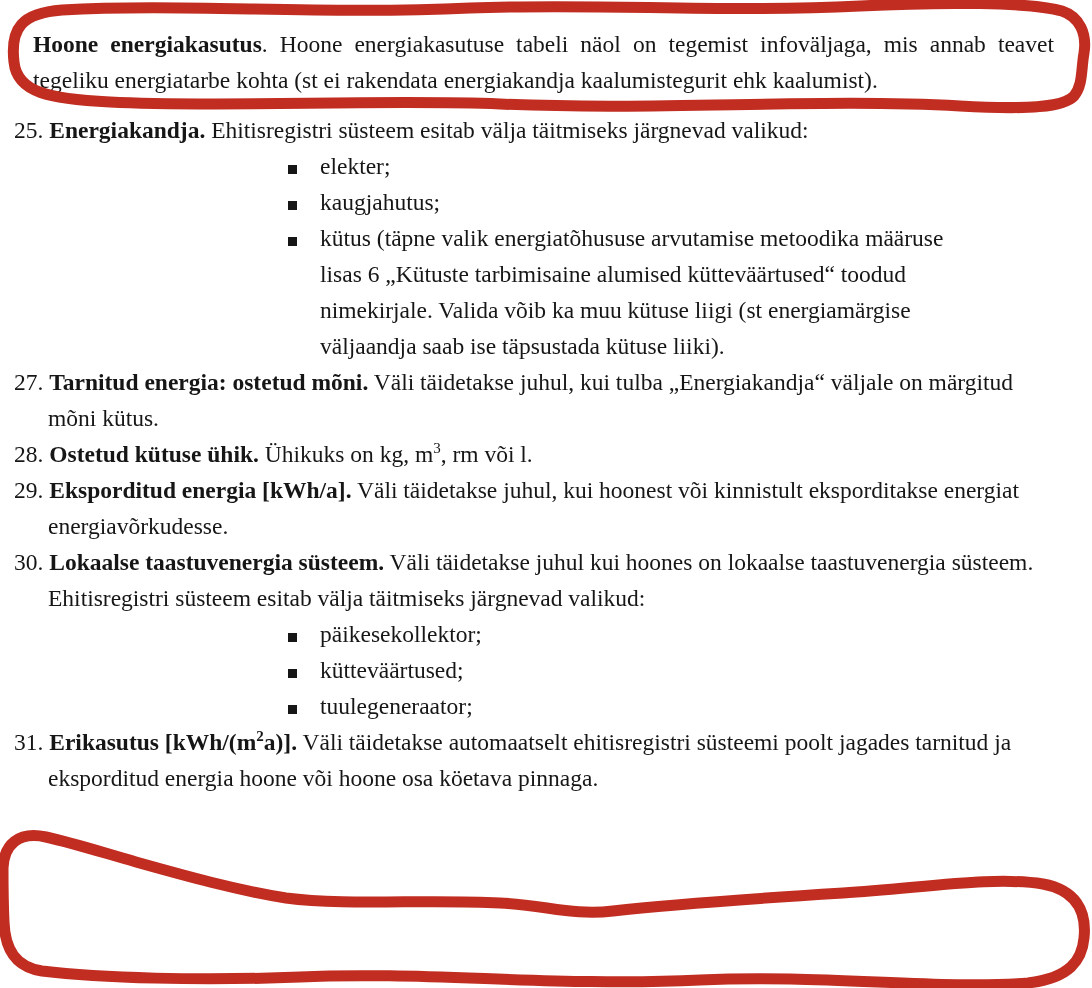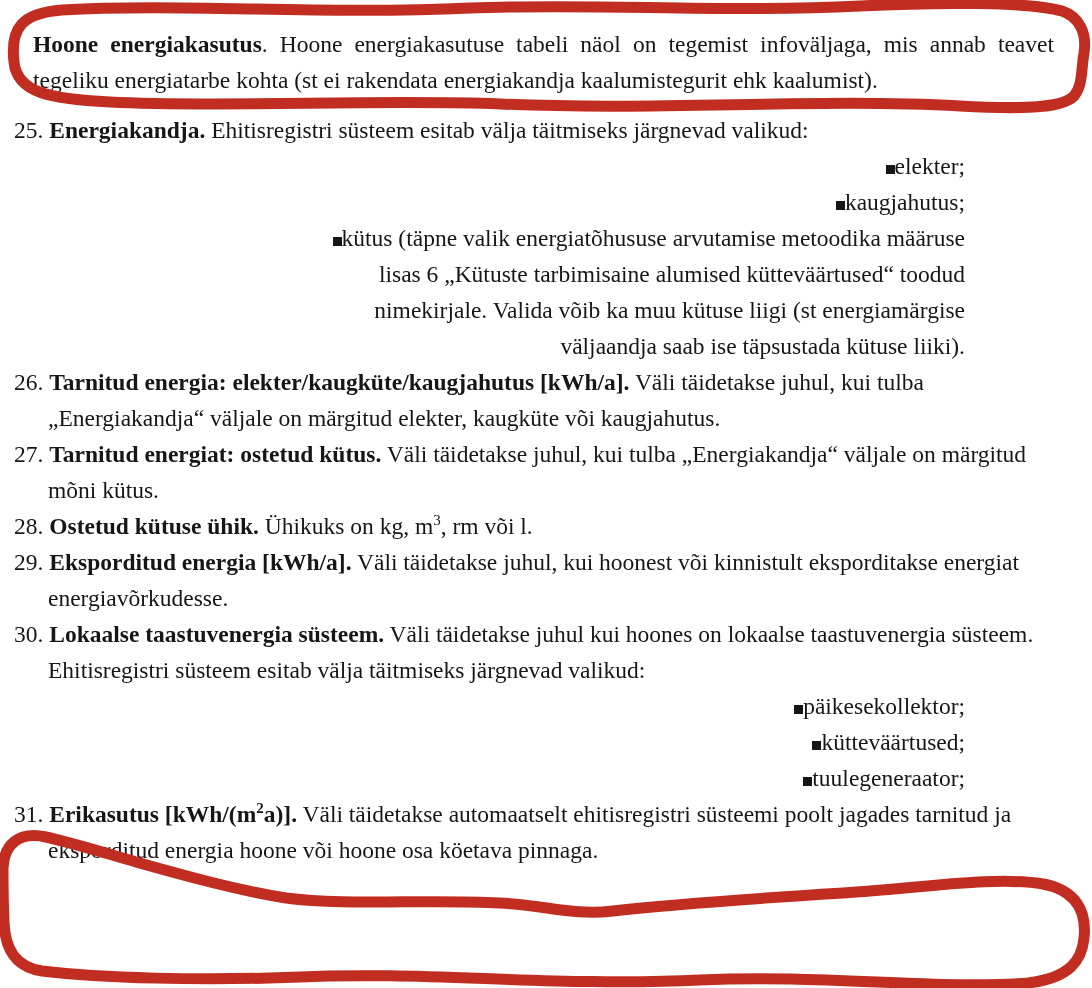--- a/index.html
+++ b/index.html
@@ -30,21 +30,20 @@
     padding-right: 30px;
     text-indent: -34px;
   }
   .item b { font-weight: bold; }
 
   
   .brow {
     padding-left: 320px;
     text-indent: -32px;
     width: 645px;
-    text-align: right;
   }
   .bullet {
     display: inline-block;
     width: 32px;
     text-indent: 0;
   }
   .bullet i {
     display: inline-block;
     width: 9px; height: 9px;
     background: #161616;
@@ -83,25 +82,23 @@
     <div class="list">
 
       <div class="item"><span class="num">25.</span>
         <b>Energiakandja.</b><span> Ehitisregistri süsteem esitab välja täitmiseks järgnevad valikud:</span></div>
       <div>
         <div class="brow"><span class="bullet"><i></i></span><span>elekter;</span></div>
         <div class="brow"><span class="bullet"><i></i></span><span>kaugjahutus;</span></div>
         <div class="brow"><span class="bullet"><i></i></span><span>kütus (täpne valik energiatõhususe arvutamise metoodika määruse lisas 6 „Kütuste tarbimisaine alumised kütteväärtused“ toodud nimekirjale. Valida võib ka muu kütuse liigi (st energiamärgise väljaandja saab ise täpsustada kütuse liiki).</span></div>
       </div>
 
-      <div class="item"><span class="num">26.</span>
-        <b>Tarnitud energia: elekter/kaugküte/kaugjahutus [kWh/a].</b><span> Väli täidetakse juhul, kui tulba „Energiakandja“ väljale on märgitud elekter, kaugküte või kaugjahutus.</span></div>
 
       <div class="item"><span class="num">27.</span>
-        <b>Tarnitud energiat: ostetud kütus.</b><span> Väli täidetakse juhul, kui tulba „Energiakandja“ väljale on märgitud mõni kütus.</span></div>
+        <b>Tarnitud energia: ostetud mõni.</b><span> Väli täidetakse juhul, kui tulba „Energiakandja“ väljale on märgitud mõni kütus.</span></div>
 
       <div class="item"><span class="num">28.</span>
         <b>Ostetud kütuse ühik.</b><span> Ühikuks on kg, m</span><sup>3</sup><span>, rm või l.</span></div>
 
       <div class="item"><span class="num">29.</span>
         <b>Eksporditud energia [kWh/a].</b><span> Väli täidetakse juhul, kui hoonest või kinnistult eksporditakse energiat energiavõrkudesse.</span></div>
 
       <div class="item"><span class="num">30.</span>
         <b>Lokaalse taastuvenergia süsteem.</b><span> Väli täidetakse juhul kui hoones on lokaalse taastuvenergia süsteem. Ehitisregistri süsteem esitab välja täitmiseks järgnevad valikud:</span></div>
       <div>

